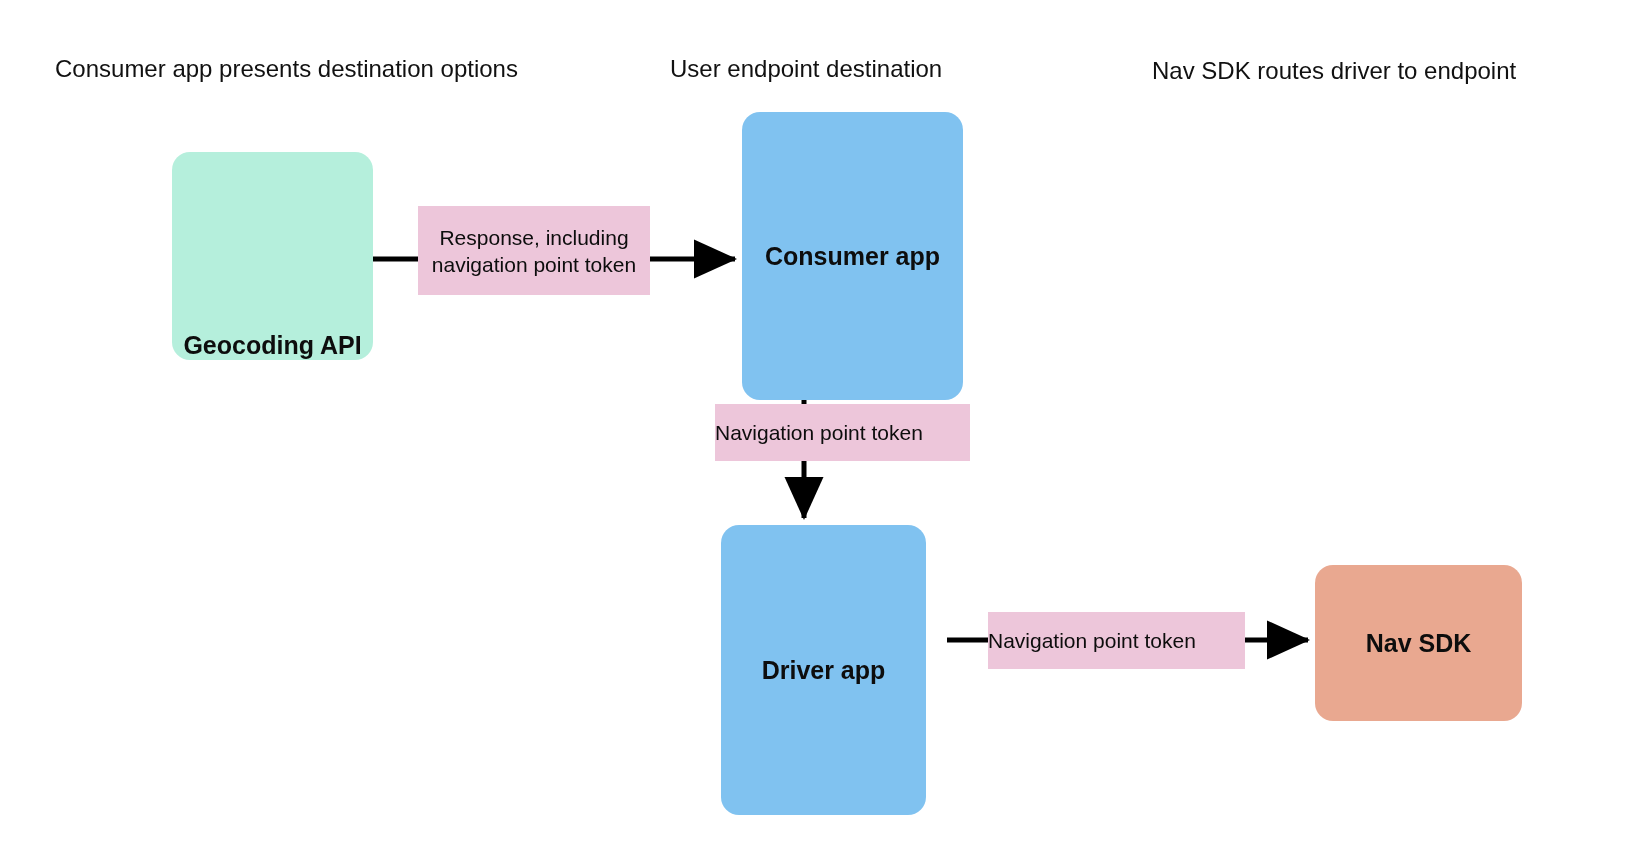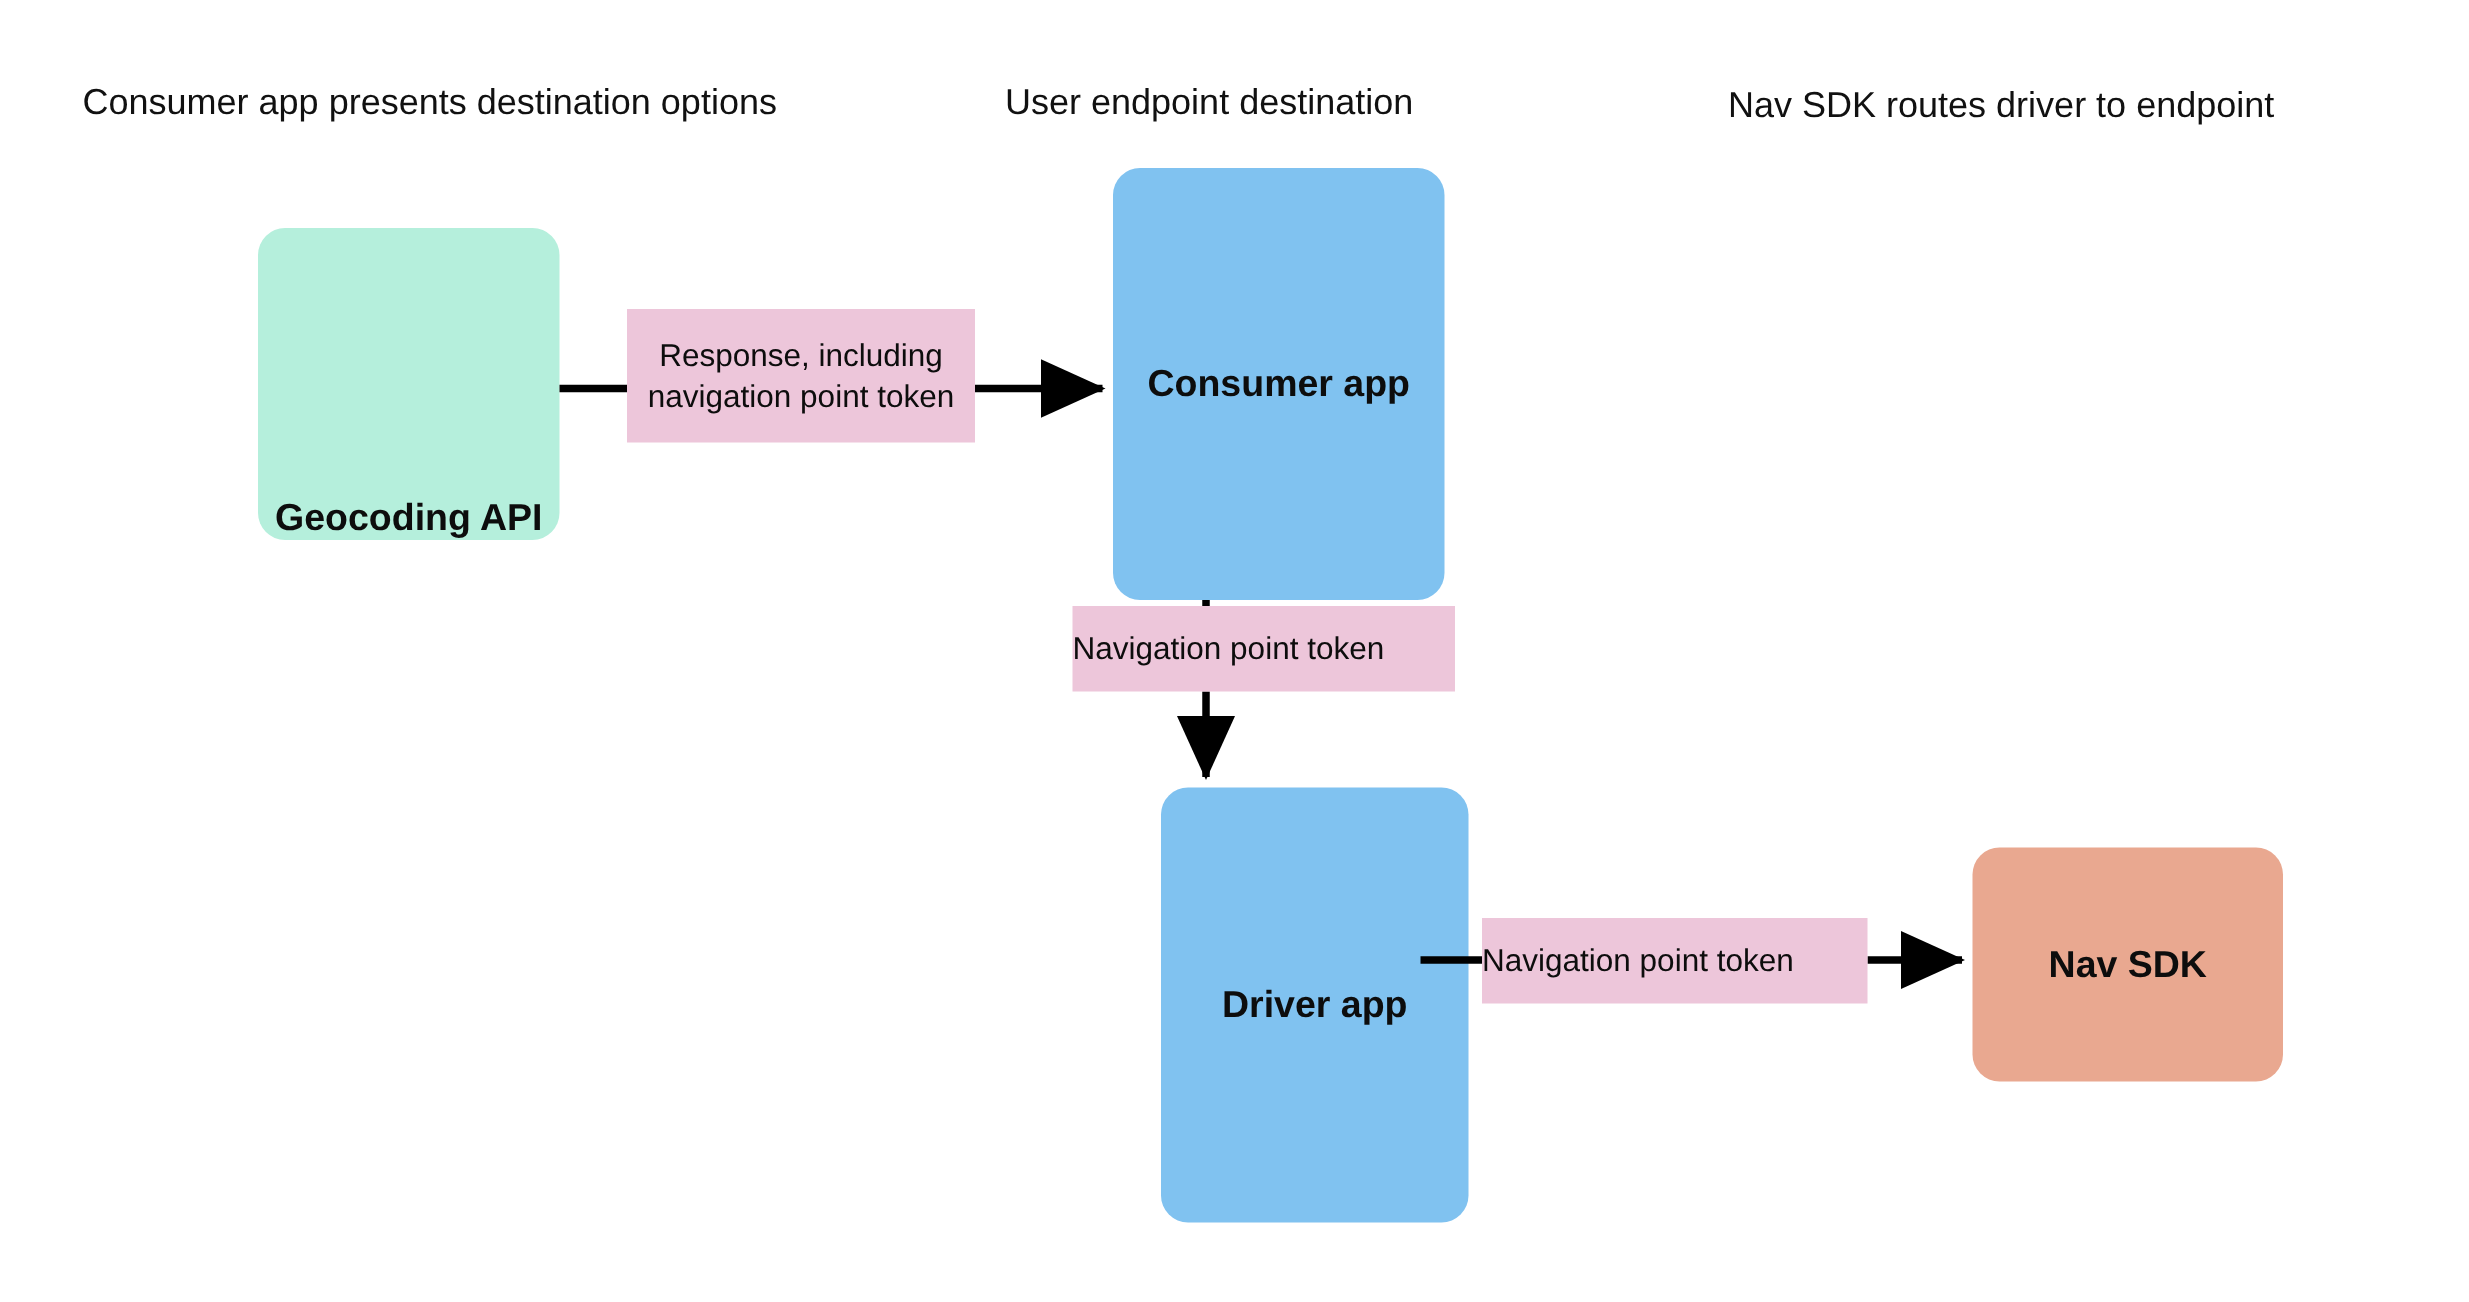--- a/index.html
+++ b/index.html
@@ -53,21 +53,21 @@
 
   #node-geocoding-api {
     left: 172px; top: 152px;
     width: 201px; height: 208px;
   }
   #node-consumer-app {
     left: 742px; top: 112px;
     width: 221px; height: 288px;
   }
   #node-driver-app {
-    left: 774px; top: 525px;
+    left: 721px; top: 525px;
     width: 205px; height: 290px;
   }
   #node-nav-sdk {
     left: 1315px; top: 565px;
     width: 207px; height: 156px;
   }
 
   
   .edge-label {
     position: absolute;

